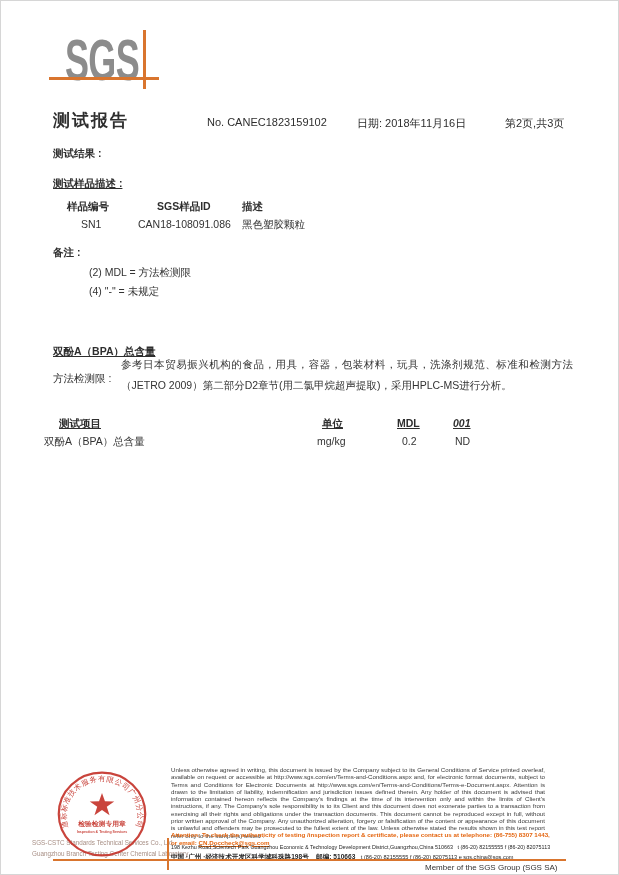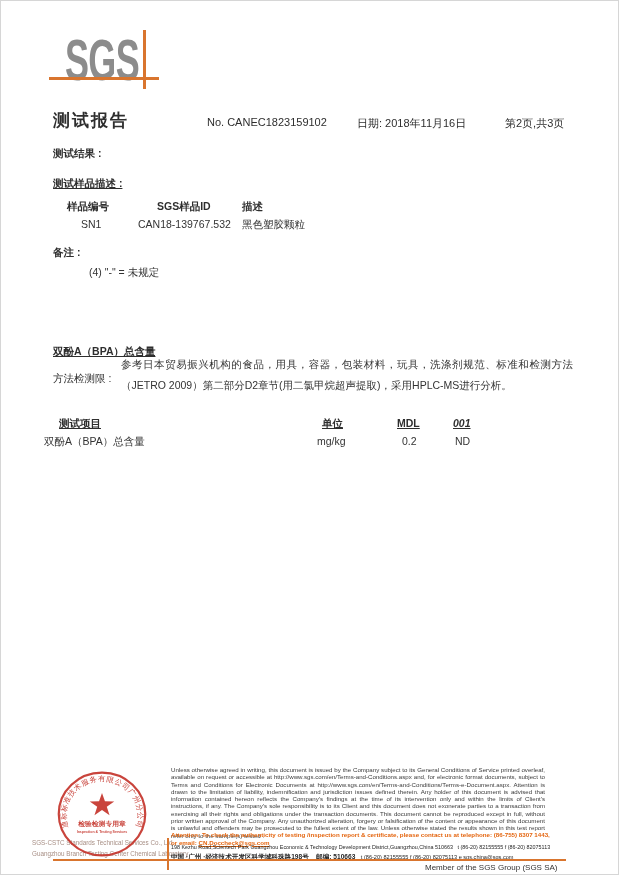--- a/index.html
+++ b/index.html
@@ -51,26 +51,27 @@
   <div class="abs hmeta" style="left:504px;top:115px;">第2页,共3页</div>
 
   <div class="abs lbl" style="left:52px;top:146px;">测试结果 :</div>
 
   <div class="abs lbl lbl-u" style="left:52px;top:176px;">测试样品描述 :</div>
   <div>
     <div class="abs lbl" style="left:66px;top:199px;">样品编号</div>
     <div class="abs lbl" style="left:156px;top:199px;">SGS样品ID</div>
     <div class="abs lbl" style="left:241px;top:199px;">描述</div>
     <div class="abs val" style="left:80px;top:217px;">SN1</div>
-    <div class="abs val" style="left:137px;top:217px;">CAN18-139767.532</div>
+    <div class="abs val" style="left:137px;top:217px;">CAN18-108091.086</div>
     <div class="abs val" style="left:241px;top:217px;">黑色塑胶颗粒</div>
   </div>
 
   <div class="abs lbl" style="left:52px;top:245px;">备注 :</div>
   <div class="notes">
+    <div>(2) MDL = 方法检测限</div>
     <div>(4) "-" = 未规定</div>
   </div>
 
   <div class="abs lbl lbl-u" style="left:52px;top:344px;">双酚A（BPA）总含量</div>
   <div class="abs val" style="left:52px;top:371px;">方法检测限 :</div>
   <div class="method-text">参考日本贸易振兴机构的食品，用具，容器，包装材料，玩具，洗涤剂规范、标准和检测方法（JETRO 2009）第二部分D2章节(用二氯甲烷超声提取)，采用HPLC-MS进行分析。</div>
 
   <div>
     <div class="abs lbl u" style="left:58px;top:416px;">测试项目</div>
     <div class="abs lbl u" style="left:321px;top:416px;">单位</div>

